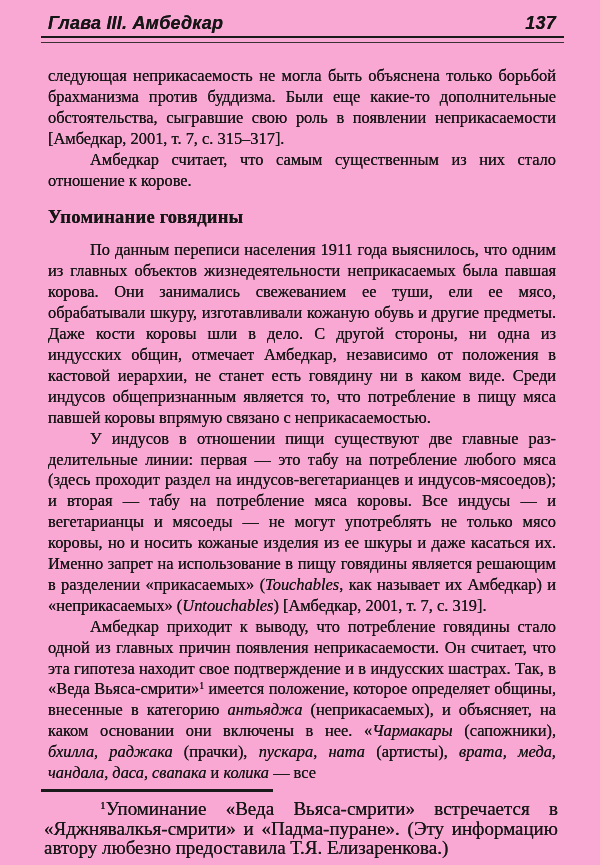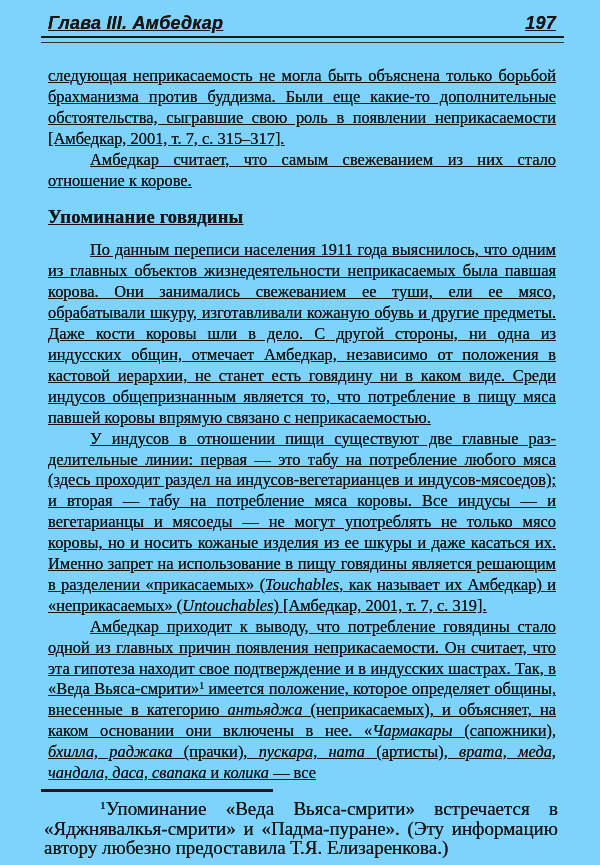--- a/index.html
+++ b/index.html
@@ -1,26 +1,25 @@
 <!DOCTYPE html>
 <html lang="ru"><head>
 <meta charset="utf-8">
 <style>
   html,body{margin:0;padding:0;background:#e8e8e8;}
   .page{
     position:relative;
     width:600px;height:865px;
     margin:0 auto;
-    background:#7dd3fc;
+    background:#f9a8d4;
     overflow:hidden;
     font-family:"Liberation Serif","DejaVu Serif",serif;
     color:#161616;
     box-sizing:border-box;
     padding:13px 44px 0 48px;
-    text-decoration:underline;
   }
   .running-header{
     display:flex;justify-content:space-between;align-items:baseline;
     font-family:"Liberation Sans","DejaVu Sans",sans-serif;
     font-style:italic;font-weight:600;
     font-size:18px;line-height:21px;letter-spacing:.2px;
     text-shadow:0 0 .3px currentColor;
   }
   .header-rule{
     height:4px;
@@ -59,27 +58,27 @@
     text-shadow:0 0 .3px currentColor;
   }
 </style>
 </head>
 <body>
 
 <div class="page">
 
   <div class="running-header">
     <span>Глава III. Амбедкар</span>
-    <span>197</span>
+    <span>137</span>
   </div>
   <div class="header-rule"></div>
 
   <div class="page-body">
     <p><span>следующая неприкасаемость не могла быть объяснена только борь­бой брахманизма против буддизма. Были еще какие-то дополни­тельные обстоятельства, сыгравшие свою роль в появлении непри­касаемости [Амбедкар, 2001, т. 7, с. 315–317].</span></p>
-    <p class="indent"><span>Амбедкар считает, что самым свежеванием из них стало отношение к корове.</span></p>
+    <p class="indent"><span>Амбедкар считает, что самым существенным из них стало отношение к корове.</span></p>
     <h2 class="section-heading">Упоминание говядины</h2>
     <p class="indent"><span>По данным переписи населения 1911 года выяснилось, что одним из главных объектов жизнедея­тельности неприкасаемых бы­ла павшая корова. Они занимались свежеванием ее туши, ели ее мя­со, обрабатывали шкуру, изготавливали кожаную обувь и другие предметы. Даже кости коровы шли в дело. С другой стороны, ни одна из индусских общин, отмечает Амбедкар, независимо от по­ложения в кастовой иерархии, не станет есть говядину ни в каком виде. Среди индусов общеприз­нанным является то, что потреб­ление в пищу мяса павшей коровы впрямую связано с неприкасае­мостью.</span></p>
     <p class="indent"><span>У индусов в отношении пищи существуют две главные раз­делительные линии: первая — это табу на потреб­ление любого мяса (здесь проходит раздел на индусов-вегетарианцев и индусов-мясоедов); и вторая — табу на потреб­ление мяса коровы. Все инду­сы — и вегетарианцы и мясоеды — не могут употреб­лять не только мясо коровы, но и носить кожаные изделия из ее шкуры и даже ка­саться их. Именно запрет на использо­вание в пищу говядины явля­ется решающим в разделении «прикасаемых» (</span><i>Touchables</i><span>, как на­зывает их Амбедкар) и «неприкасаемых» (</span><i>Untouchables</i><span>) [Амбедкар, 2001, т. 7, с. 319].</span></p>
     <p class="indent"><span>Амбедкар приходит к выводу, что потреб­ление говядины стало одной из главных причин появления неприкасае­мости. Он считает, что эта гипотеза находит свое подтвер­ждение и в индус­ских шастрах. Так, в «Веда Вьяса-смрити»</span><sup>1</sup><span> имеется положение, ко­торое определяет общины, внесенные в категорию </span><i>антьяджа</i><span> (не­прикасаемых), и объясняет, на каком основании они включены в нее. «</span><i>Чармакары</i><span> (сапожники), </span><i>бхилла, раджака</i><span> (прачки), </span><i>пускара, ната</i><span> (артисты), </span><i>врата, меда, чандала, даса, свапака</i><span> и </span><i>колика</i><span> — все</span></p>
   </div>
 
   <div class="footnote-area">
     <div class="footnote-separator"></div>
     <p class="footnote-text"><sup>1</sup><span>Упоминание «Веда Вьяса-смрити» встречается в «Яджнявалкья-смрити» и «Падма-пуране». (Эту информацию автору любезно предоставила Т.Я. Елизаренкова.)</span></p>
   </div>

